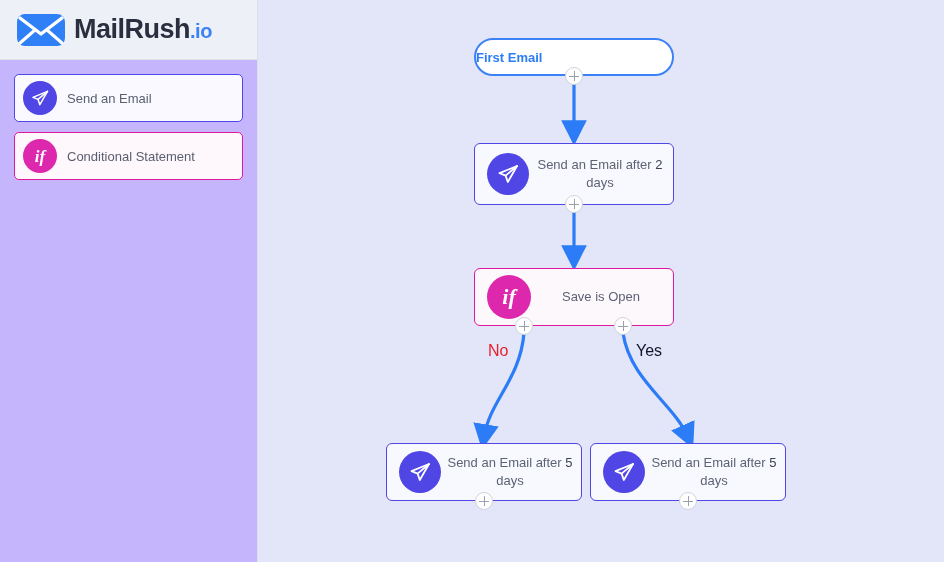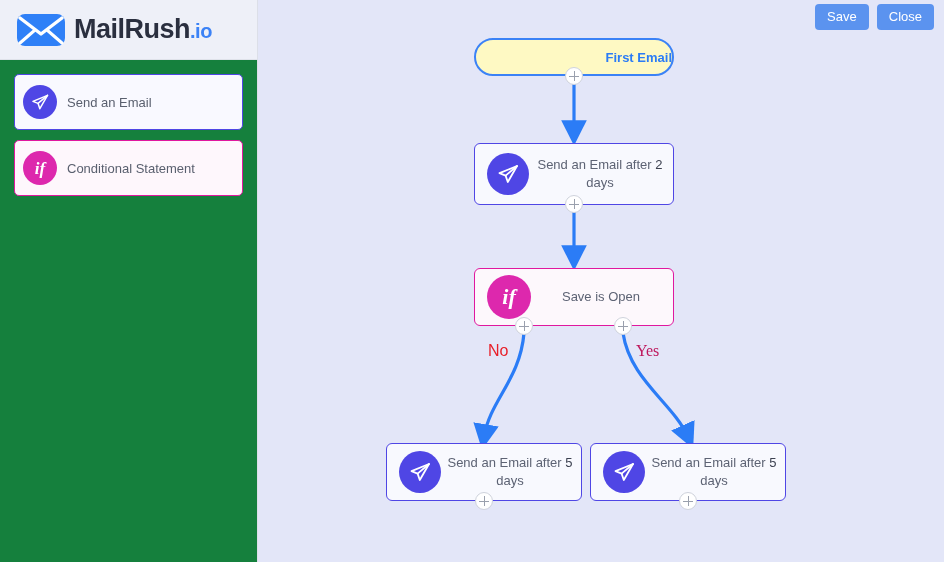--- a/index.html
+++ b/index.html
@@ -14,21 +14,21 @@
     position: relative;
     width: 944px; height: 562px;
     display: flex;
   }
 
   
   .sidebar {
     position: relative;
     width: 258px;
     height: 562px;
-    background: #15803d;
+    background: #c4b5fd;
     flex: 0 0 258px;
     border-right: 1px solid #dcdfe8;
   }
   .brand {
     height: 60px;
     display: flex;
     align-items: center;
     padding-left: 16px;
     border-bottom: 1px solid #dfe2ea;
     background: #eef0f8;
@@ -46,21 +46,21 @@
     white-space: nowrap;
   }
   .brand-text .dark { color: #2a2f3f; }
   .brand-text .accent { color: #3b82f6; font-size: 20px; }
 
   .palette { padding: 14px 14px 0 14px; }
   .palette-item {
     position: relative;
     display: flex;
     align-items: center;
-    height: 56px;
+    height: 48px;
     border-radius: 5px;
     background: #ffffff;
     margin-bottom: 10px;
     padding-left: 8px;
     cursor: grab;
   }
   .palette-item.blue  { border: 1px solid #4f46e5; background: #f9f9ff; }
   .palette-item.pink  { border: 1px solid #e0189f; background: #fef7fc; }
   .palette-icon {
     width: 34px; height: 34px;
@@ -122,22 +122,22 @@
   .node {
     position: absolute;
     z-index: 20;
     background: #f8f9fe;
     display: flex;
     align-items: center;
   }
   .node-start {
     border: 2px solid #3b82f6;
     border-radius: 22px;
-    background: #fef9c3;
-    justify-content: flex-end;
+    background: #ffffff;
+    justify-content: flex-start;
   }
   .node-start .node-title {
     color: #2b7cf6;
     font-size: 13px;
     font-weight: bold;
   }
   .node-email {
     border: 1px solid #4f46e5;
     border-radius: 6px;
     padding-left: 12px;
@@ -192,21 +192,21 @@
   .plus::after  { top: 3px; left: 7.5px; height: 10px; width: 1.5px; }
 
   
   .branch-label {
     position: absolute;
     font-size: 16px;
     z-index: 25;
     font-family: "Liberation Sans", sans-serif;
   }
   .branch-label.no  { color: #e8202a; }
-  .branch-label.yes { color: #be185d; font-family: Liberation Serif, serif; }
+  .branch-label.yes { color: #0f172a; }
 </style>
 </head>
 <body>
 
 <div id="app">
 
   <div class="sidebar">
 
     <div class="brand">
       <svg class="brand-logo" viewBox="0 0 50 36">
@@ -237,24 +237,20 @@
           <span class="ifglyph">if</span>
         </span>
         <span class="palette-label">Conditional Statement</span>
       </div>
 
     </div>
   </div>
 
   <div class="canvas">
 
-    <div class="toolbar">
-      <button class="tool-btn">Save</button>
-      <button class="tool-btn">Close</button>
-    </div>
 
     <svg class="edges">
       <defs>
         <marker id="ah" viewBox="0 0 12 12" refX="6" refY="6" markerWidth="8" markerHeight="8" orient="auto-start-reverse">
           <path d="M0 0 L12 6 L0 12 Z" fill="#2b7cf6"></path>
         </marker>
       </defs>
 
       <path d="M316 80 L316 133" stroke="#2b7cf6" stroke-width="3.2" fill="none" marker-end="url(#ah)"></path>
 

